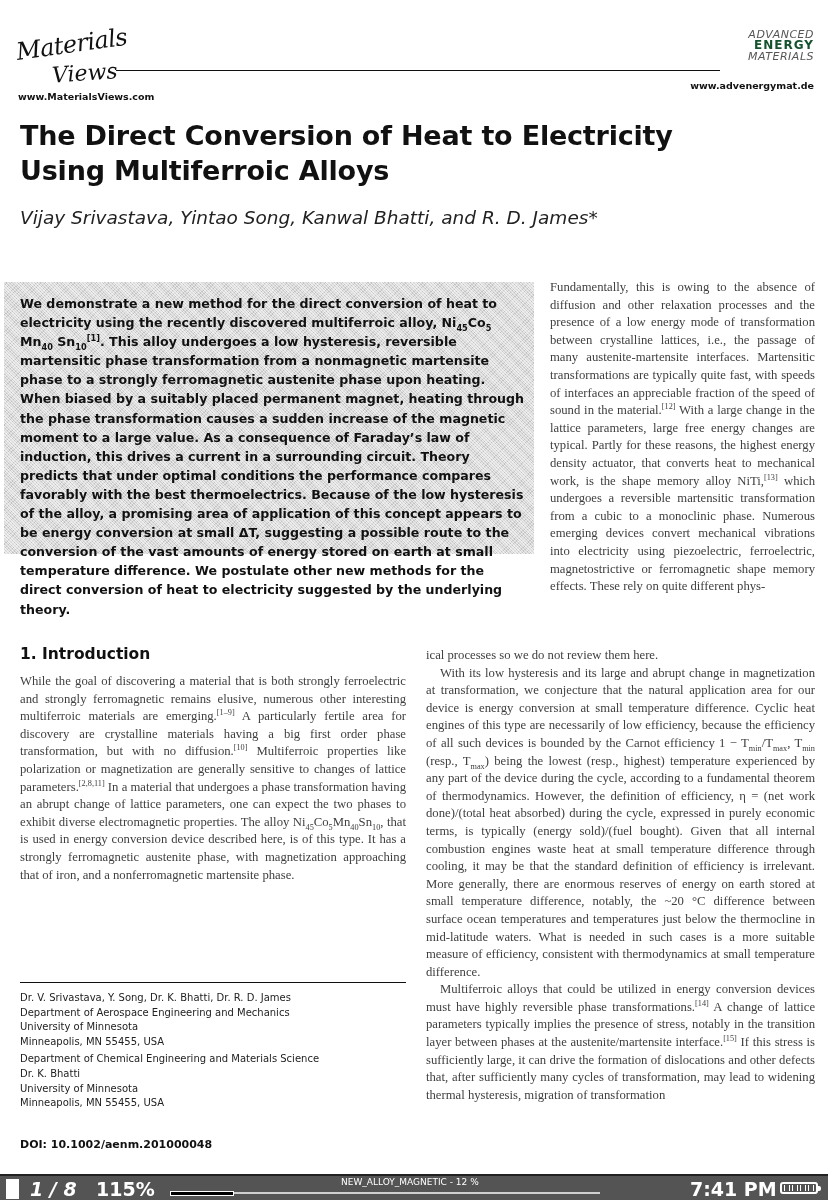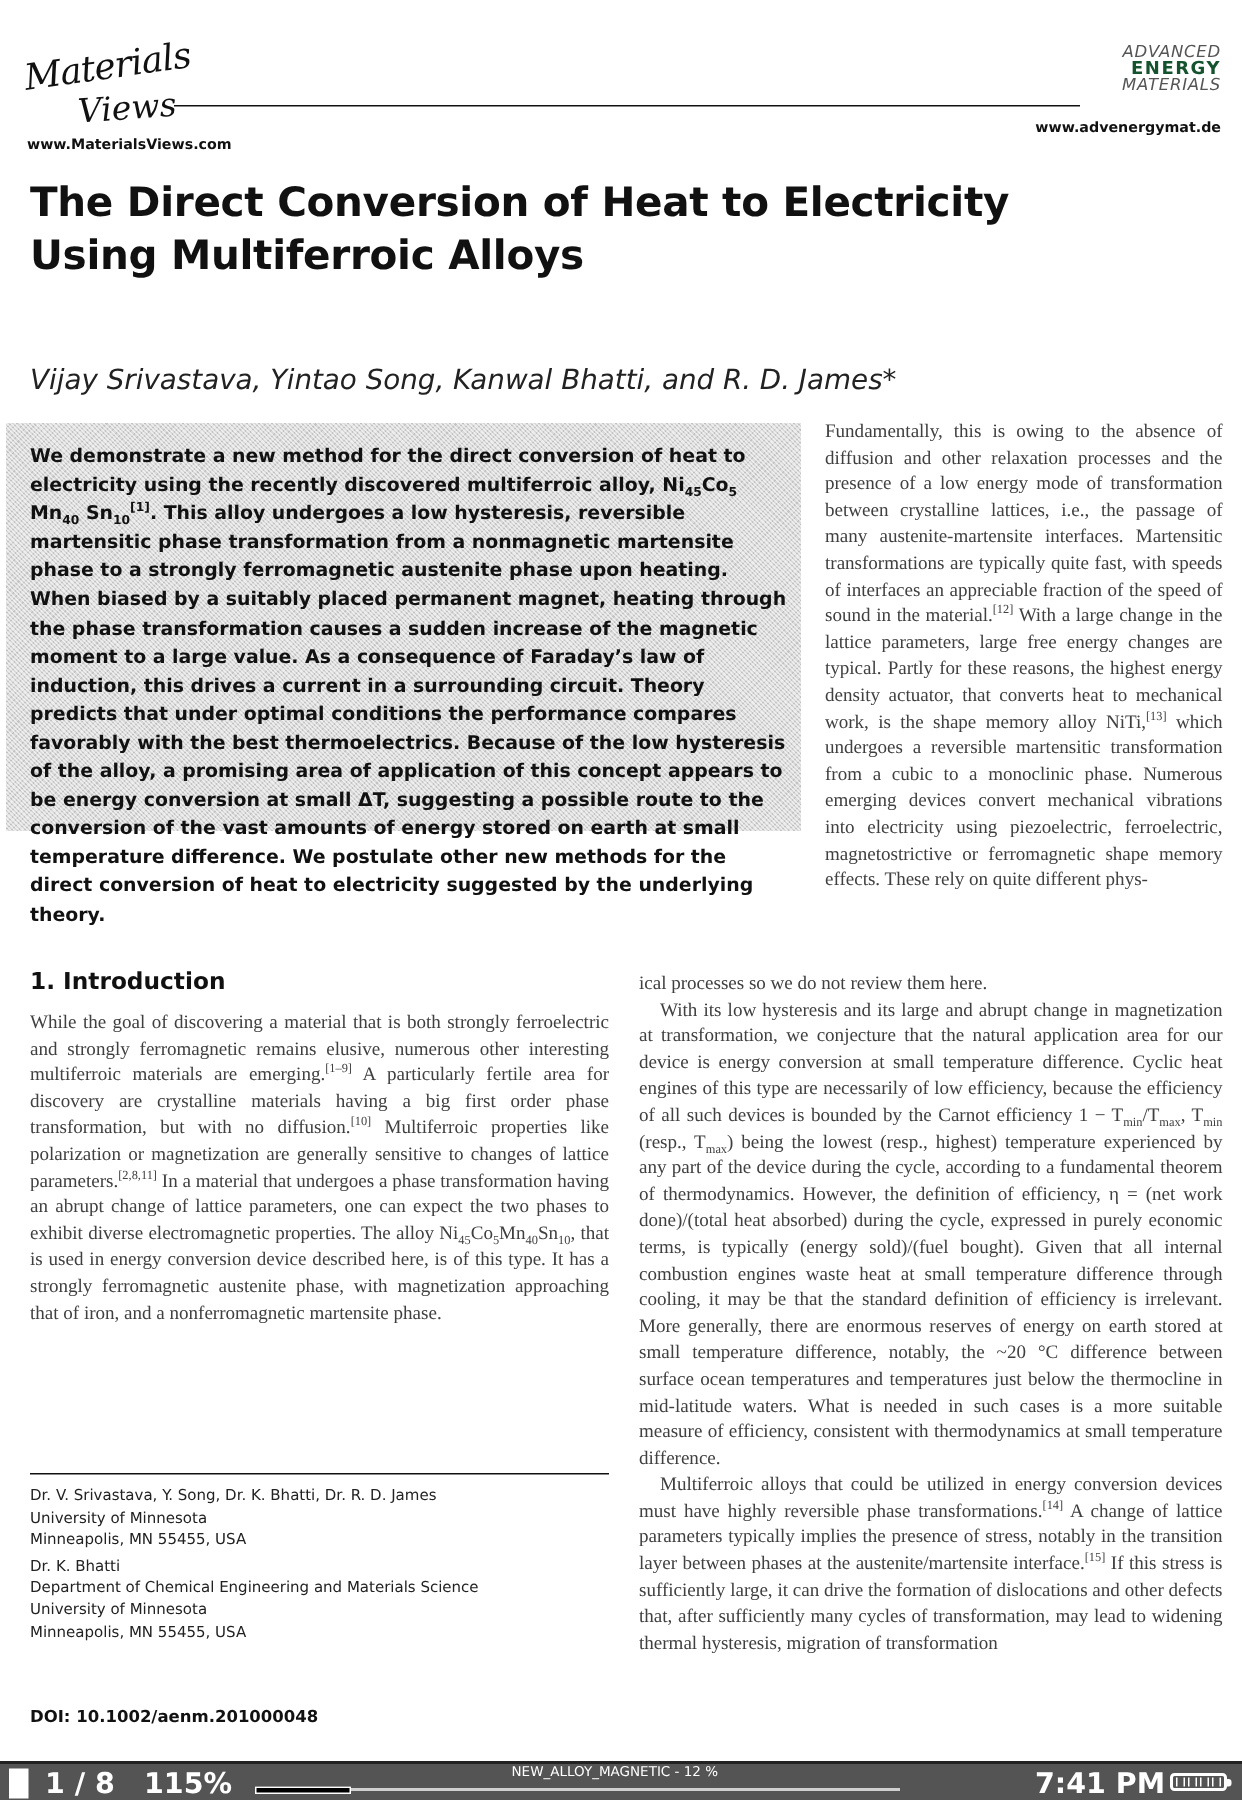--- a/index.html
+++ b/index.html
@@ -13,21 +13,21 @@
   .logo-mv .l2 { font-size:22px; display:block; margin-left:34px; margin-top:-2px; transform:rotate(-4deg); }
   .hdr-line { position:absolute; left:116px; top:70px; width:604px; height:1px; background:#111; }
   .mv-url { position:absolute; left:18px; top:91px; font-size:9.5px; font-weight:bold; }
   .aem { position:absolute; right:14px; top:29px; text-align:right; line-height:11px; font-family:"DejaVu Sans", sans-serif; }
   .aem .a1 { font-size:11px; letter-spacing:0.5px; color:#555; font-weight:normal;font-style:italic; }
   .aem .a2 { font-size:12px; font-weight:bold; letter-spacing:1px; color:#14532d; }
   .aem .a3 { font-size:11px; font-style:italic; letter-spacing:0.5px; color:#555; }
   .ae-url { position:absolute; right:14px; top:80px; font-size:9.5px; font-weight:bold; }
 
   .title { position:absolute; left:20px; top:118px; width:720px; font-size:27px; line-height:35px; font-weight:bold; letter-spacing:-0.2px; }
-  .authors { position:absolute; left:20px; top:207px; font-size:18.5px; font-style:italic; color:#222;margin-top:36px; }
+  .authors { position:absolute; left:20px; top:207px; font-size:18.5px; font-style:italic; color:#222; }
 
   
   .abstract { position:absolute; left:4px; top:282px; width:530px; height:272px;
     background-color:#d9d9d9;
     background-image: repeating-linear-gradient(45deg, rgba(255,255,255,0.55) 0 1px, transparent 1px 2px),
                       repeating-linear-gradient(-45deg, rgba(0,0,0,0.10) 0 1px, transparent 1px 3px);
   }
   .abstract p { margin:0; position:absolute; left:16px; top:12px; width:505px; font-size:12.6px; line-height:19.1px; font-weight:bold; color:#111; text-align:left; }
   sub, sup { font-size:65%; line-height:0; }
 
@@ -41,21 +41,21 @@
   .rcol { left:426px; top:647px; width:389px; }
 
   .affil-line { position:absolute; left:20px; top:982px; width:386px; height:1px; background:#111; }
   .affil { position:absolute; left:20px; top:991px; width:390px; font-size:10px; line-height:14.6px; color:#222; }
   .affil .blk { margin-bottom:3px; }
   .doi { position:absolute; left:20px; top:1138px; font-size:11px; font-weight:bold; }
 
   
   .status { position:absolute; left:0; top:1174px; width:828px; height:26px; background:#545454; border-top:2px solid #222; color:#fff; font-family:"DejaVu Sans", sans-serif; }
   .status .blk { position:absolute; left:6px; top:3px; width:13px; height:20px; background:#fff; }
-  .status .page { position:absolute; left:30px; top:2px; font-size:19px; font-weight:bold; }
+  .status .page { position:absolute; left:30px; top:2px; font-size:19px; font-weight:bold;font-style:italic; }
   .status .zoomv { position:absolute; left:96px; top:2px; font-size:19px; font-weight:bold; }
   .status .track { position:absolute; left:170px; top:16px; width:430px; height:2px; background:#cfcfcf; }
   .status .prog { position:absolute; left:170px; top:15px; width:62px; height:3px; background:#000; border:1px solid #fff; }
   .status .fname { position:absolute; left:341px; top:1px; font-size:9px; }
   .status .clock { position:absolute; left:690px; top:2px; font-size:19px; font-weight:bold; }
   .status .battery { position:absolute; left:780px; top:6px; width:38px; height:12px; border:2px solid #fff; border-radius:3px; box-sizing:border-box; display:flex; gap:2px; padding:1px 2px; }
   .status .battery i { flex:1; background:transparent; border-left:1px solid #fff; border-right:1px solid #fff; }
   .status .battery::after { content:""; position:absolute; right:-5px; top:2px; width:3px; height:5px; background:#fff; border-radius:0 2px 2px 0; }
 </style>
 </head>
@@ -95,26 +95,27 @@
 <div class="col serif rcol">
   <p>ical processes so we do not review them here.</p>
   <p class="indent"><span>With its low hysteresis and its large and abrupt change in magnetization at transformation, we conjecture that the natural application area for our device is energy conversion at small temperature difference. Cyclic heat engines of this type are necessarily of low efficiency, because the efficiency of all such devices is bounded by the Carnot efficiency 1 − T</span><sub>min</sub><span>/T</span><sub>max</sub><span>, T</span><sub>min</sub><span> (resp., T</span><sub>max</sub><span>) being the lowest (resp., highest) temperature experienced by any part of the device during the cycle, according to a fundamental theorem of thermodynamics. However, the definition of efficiency, η = (net work done)/(total heat absorbed) during the cycle, expressed in purely economic terms, is typically (energy sold)/(fuel bought). Given that all internal combustion engines waste heat at small temperature difference through cooling, it may be that the standard definition of efficiency is irrelevant. More generally, there are enormous reserves of energy on earth stored at small temperature difference, notably, the ~20 °C difference between surface ocean temperatures and temperatures just below the thermocline in mid-latitude waters. What is needed in such cases is a more suitable measure of efficiency, consistent with thermodynamics at small temperature difference.</span></p>
   <p class="indent"><span>Multiferroic alloys that could be utilized in energy conversion devices must have highly reversible phase transformations.</span><sup>[14]</sup><span> A change of lattice parameters typically implies the presence of stress, notably in the transition layer between phases at the austenite/martensite interface.</span><sup>[15]</sup><span> If this stress is sufficiently large, it can drive the formation of dislocations and other defects that, after sufficiently many cycles of transformation, may lead to widening thermal hysteresis, migration of transformation</span></p>
 </div>
 
 <div class="affil-line"></div>
 <div class="affil sans">
   <div class="blk">
     <div>Dr. V. Srivastava, Y. Song, Dr. K. Bhatti, Dr. R. D. James</div>
+    <div>Department of Aerospace Engineering and Mechanics</div>
     <div>University of Minnesota</div>
     <div>Minneapolis, MN 55455, USA</div>
   </div>
   <div class="blk">
+    <div>Department of Chemical Engineering and Materials Science</div>
     <div>Dr. K. Bhatti</div>
-    <div>Department of Chemical Engineering and Materials Science</div>
     <div>University of Minnesota</div>
     <div>Minneapolis, MN 55455, USA</div>
   </div>
 </div>
 <div class="doi sans">DOI: 10.1002/aenm.201000048</div>
 
 <div class="status">
   <div class="blk"></div>
   <div class="page">1 / 8</div>
   <div class="zoomv">115%</div>

